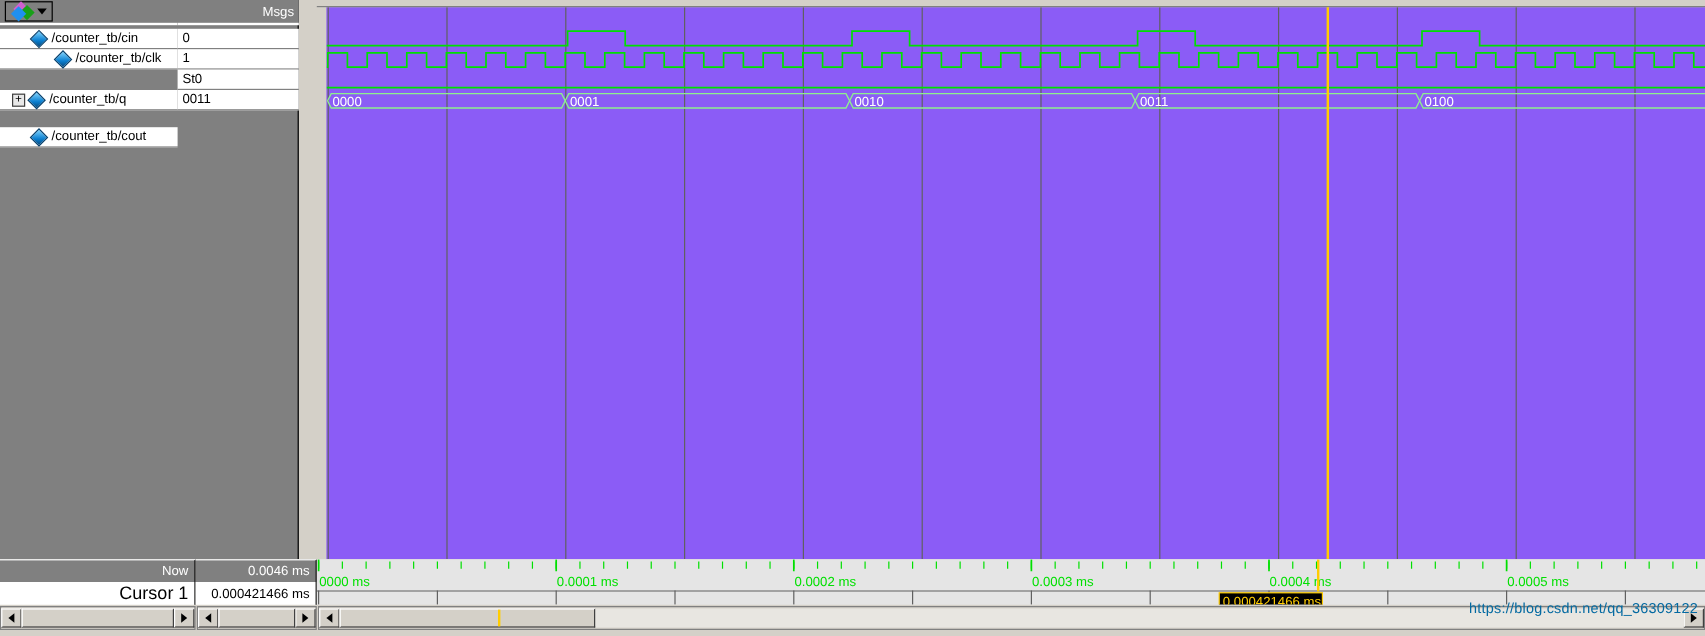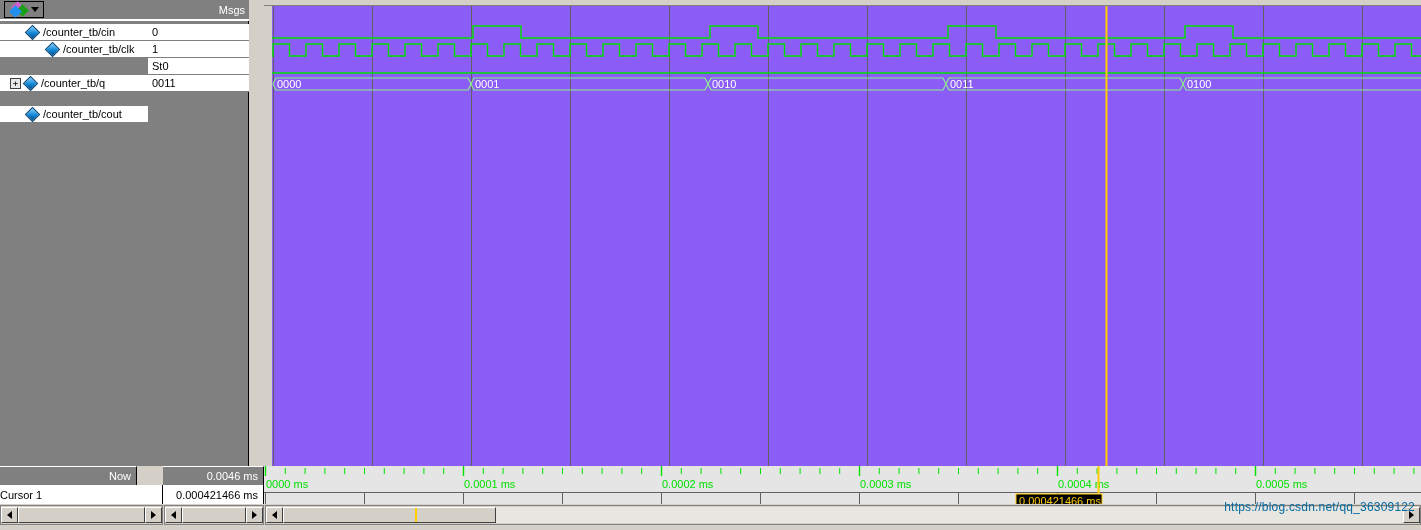--- a/index.html
+++ b/index.html
@@ -111,36 +111,36 @@
     position: absolute; left: 272px; top: 0;
     width: 1157px; height: 466px;
     background: #8b5cf6;
     overflow: hidden;
   }
   #wave-svg { position: absolute; left: 0; top: 0; }
 
   
   #axis-left {
     position: absolute; left: 0; top: 466px;
-    width: 137px; height: 19px;
+    width: 163px; height: 19px;
     background: #808080;
     border-top: 1px solid #ffffff;
     border-right: 1px solid #000;
     display: flex; align-items: center; justify-content: flex-end;
     padding-right: 5px;
     color: #ffffff; font-size: 11px;
   }
   #axis-left2 {
     position: absolute; left: 0; top: 485px;
     width: 163px; height: 19px;
     background: #ffffff;
     border-right: 1px solid #000;
-    display: flex; align-items: center; 
+    display: flex; align-items: center; justify-content: flex-end;
     padding-right: 5px;
-    color: #000; font-size: 11px;
+    color: #000; font-size: 15px;
   }
   #nowval {
     position: absolute; left: 163px; top: 466px;
     width: 101px; height: 19px;
     background: #808080;
     border-top: 1px solid #ffffff;
     border-right: 1px solid #000;
     display: flex; align-items: center; justify-content: flex-end;
     padding-right: 5px;
     color: #ffffff; font-size: 11px;

